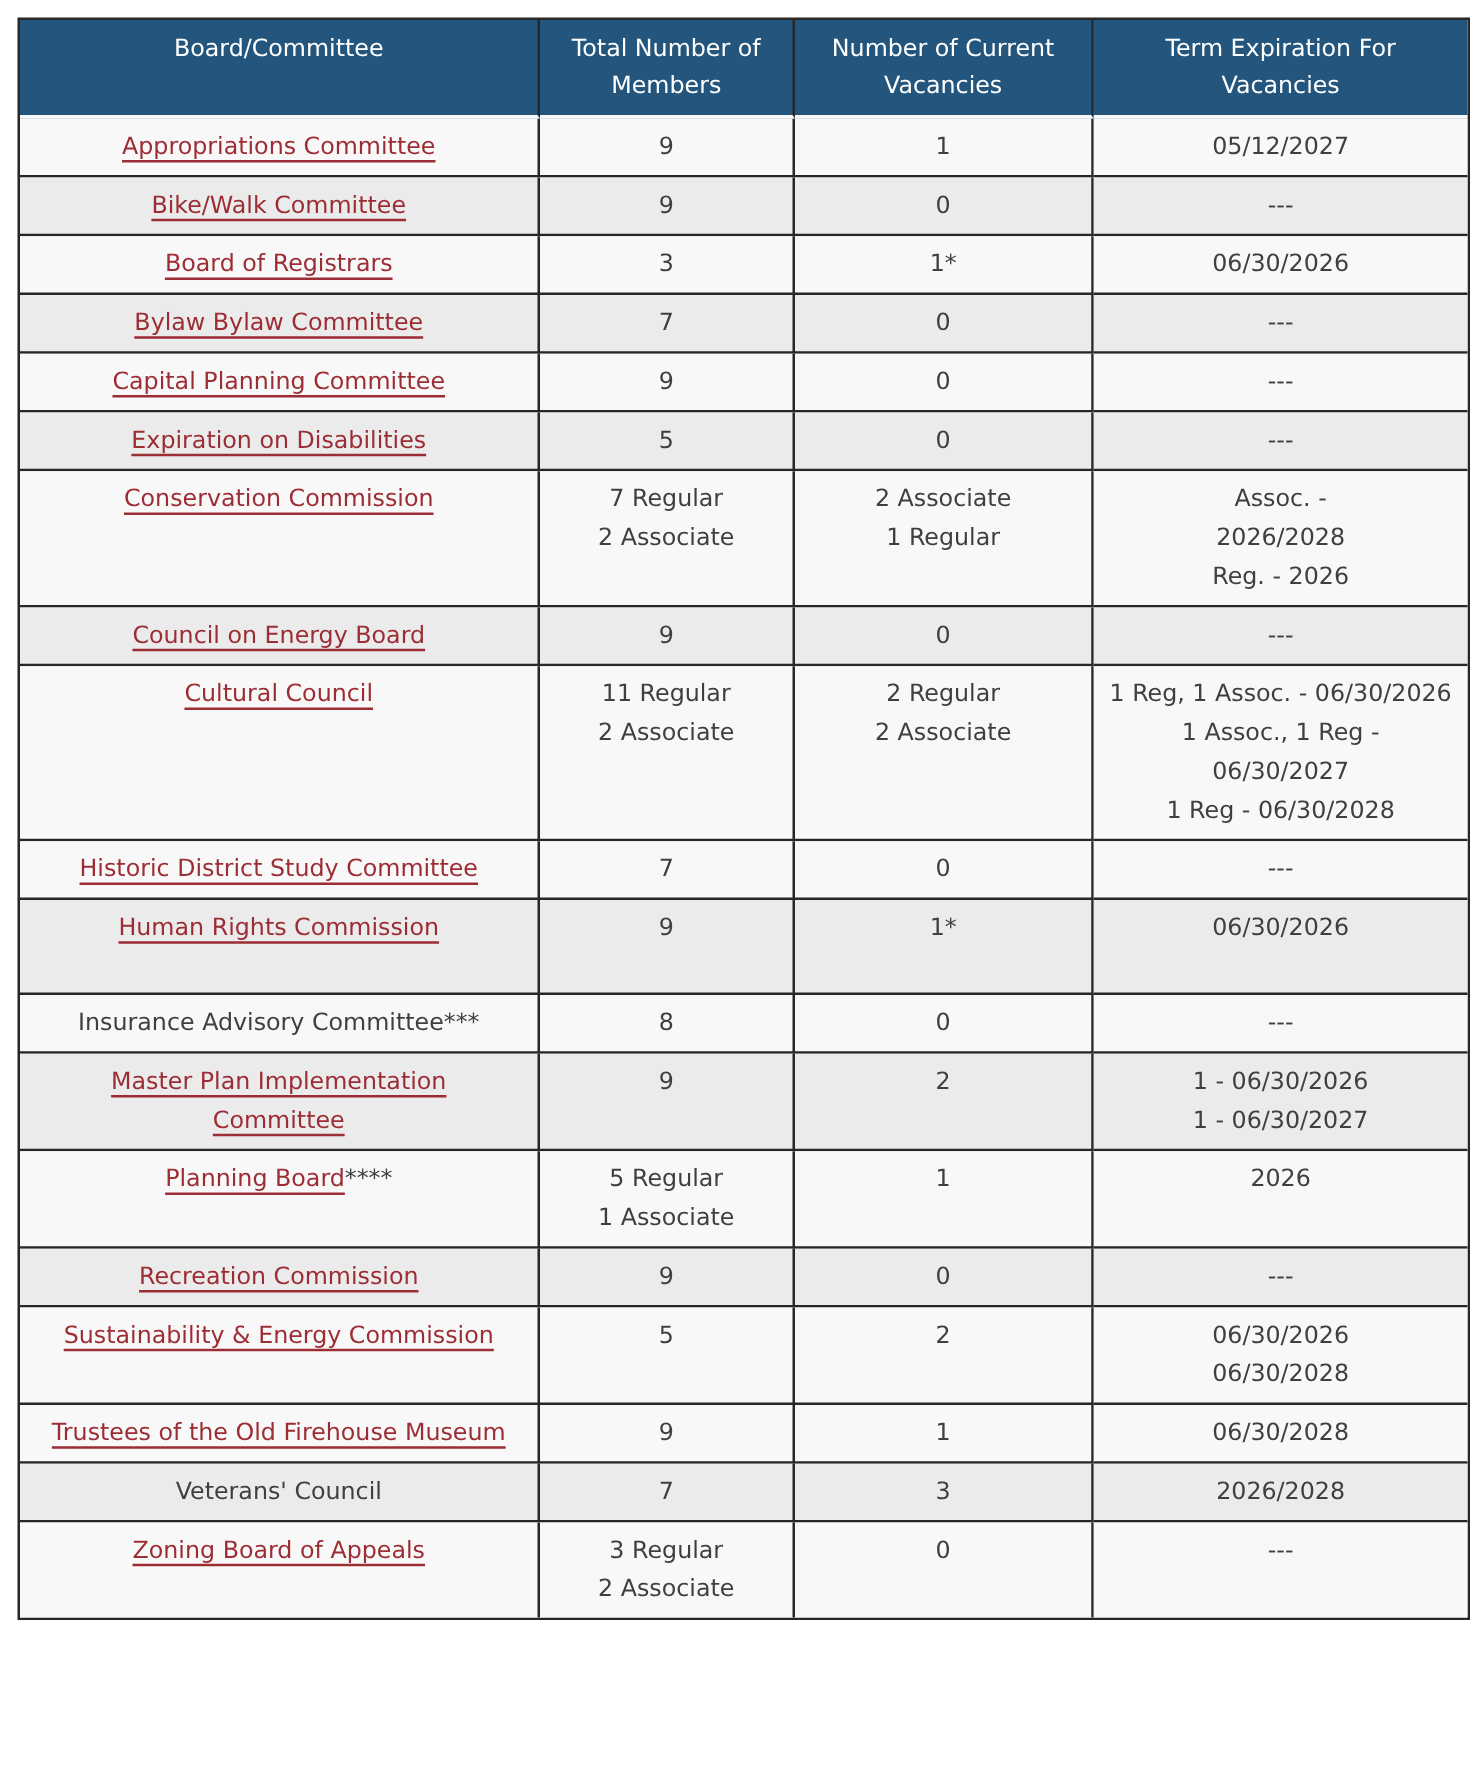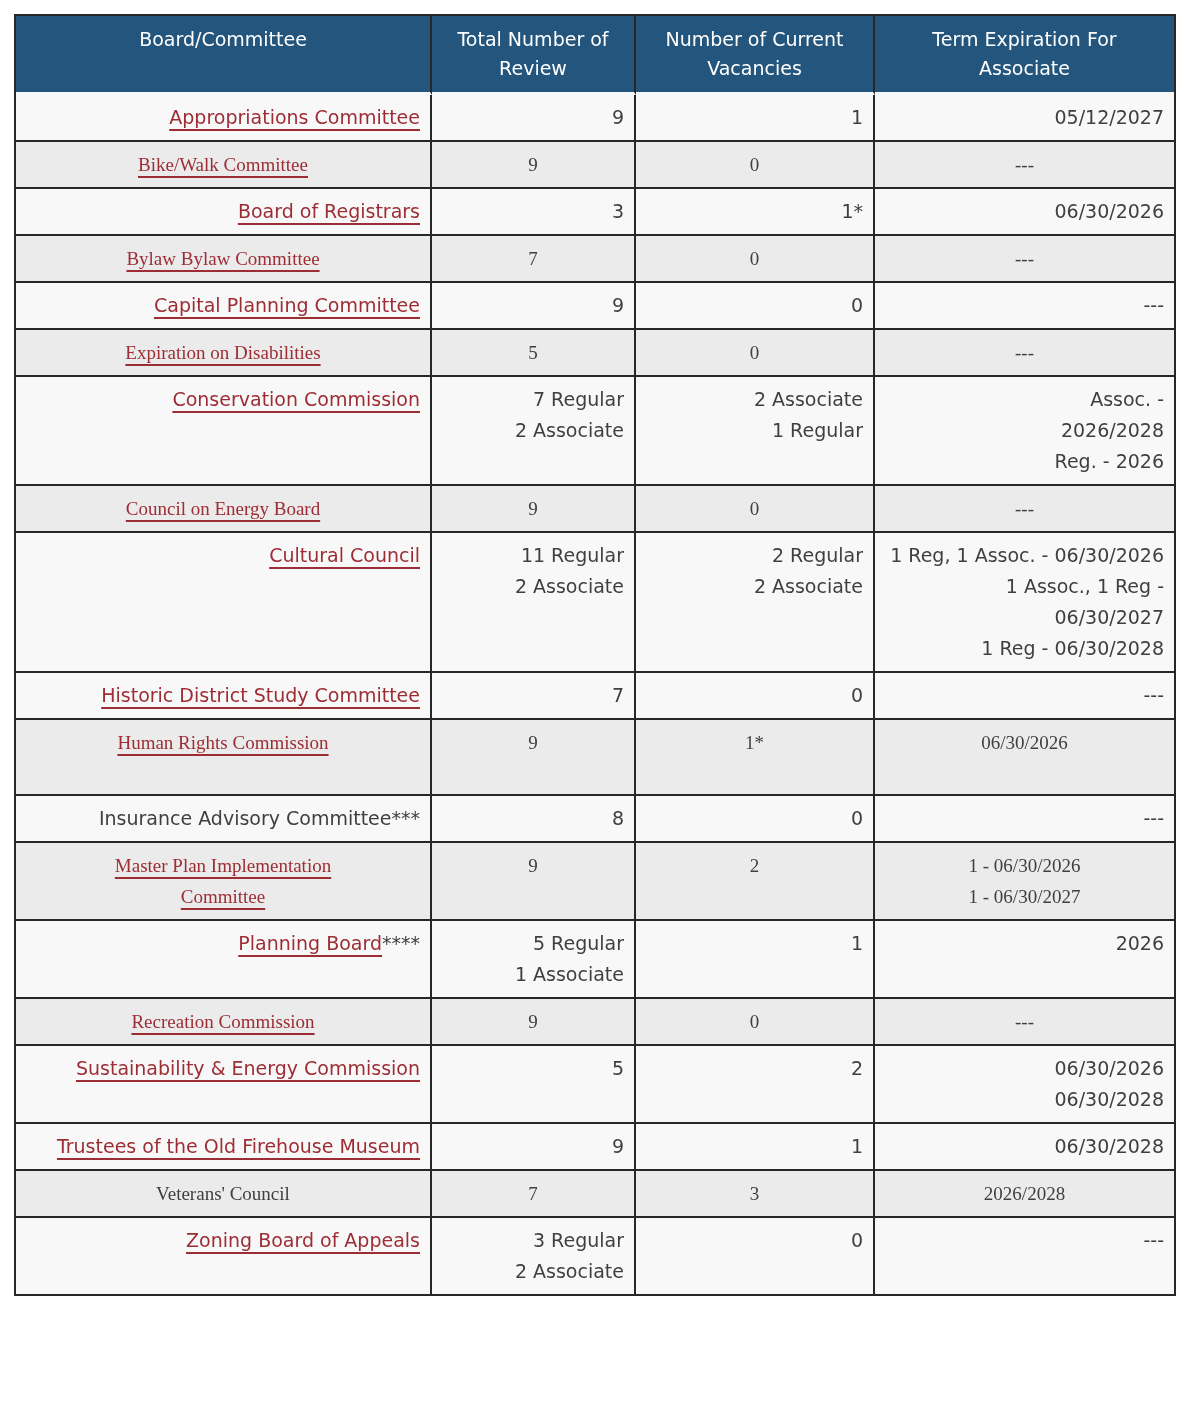--- a/index.html
+++ b/index.html
@@ -51,22 +51,22 @@
     padding:7px 10px;
     text-align:center;
     vertical-align:top;
     white-space:pre-line;
     border-right:2px solid var(--border);
     border-bottom:2px solid var(--border);
     color:var(--text);
   }
   table.boards td:last-child{border-right:none;}
   table.boards tr:last-child td{border-bottom:none;}
-  tr.light td{background:var(--row-light);text-align:right;}
-  tr.gray td{background:var(--row-gray);font-family:Liberation Serif, serif;}
+  tr.light td{background:var(--row-light);}
+  tr.gray td{background:var(--row-gray);}
   tr.tall td{height:60px;}
   a.committee{
     color:var(--link);
     text-decoration:underline;
     text-decoration-thickness:2px;
     text-underline-offset:5px;
     text-decoration-color:var(--link);
     cursor:pointer;
   }
   .suffix{color:var(--text);}
@@ -79,25 +79,25 @@
     <colgroup>
       <col style="width:416px">
       <col style="width:204px">
       <col style="width:239px">
       <col style="width:299px">
     </colgroup>
     <thead>
       <tr>
         <th>Board/Committee</th>
         <th>Total Number of
-Review</th>
+Members</th>
         <th>Number of Current
 Vacancies</th>
         <th>Term Expiration For
-Associate</th>
+Vacancies</th>
       </tr>
     </thead>
     <tbody id="table-body">
         <tr class="light">
           <td><a class="committee" href="#">Appropriations Committee</a></td>
           <td>9</td>
           <td>1</td>
           <td>05/12/2027</td>
         </tr>
         <tr class="gray">

